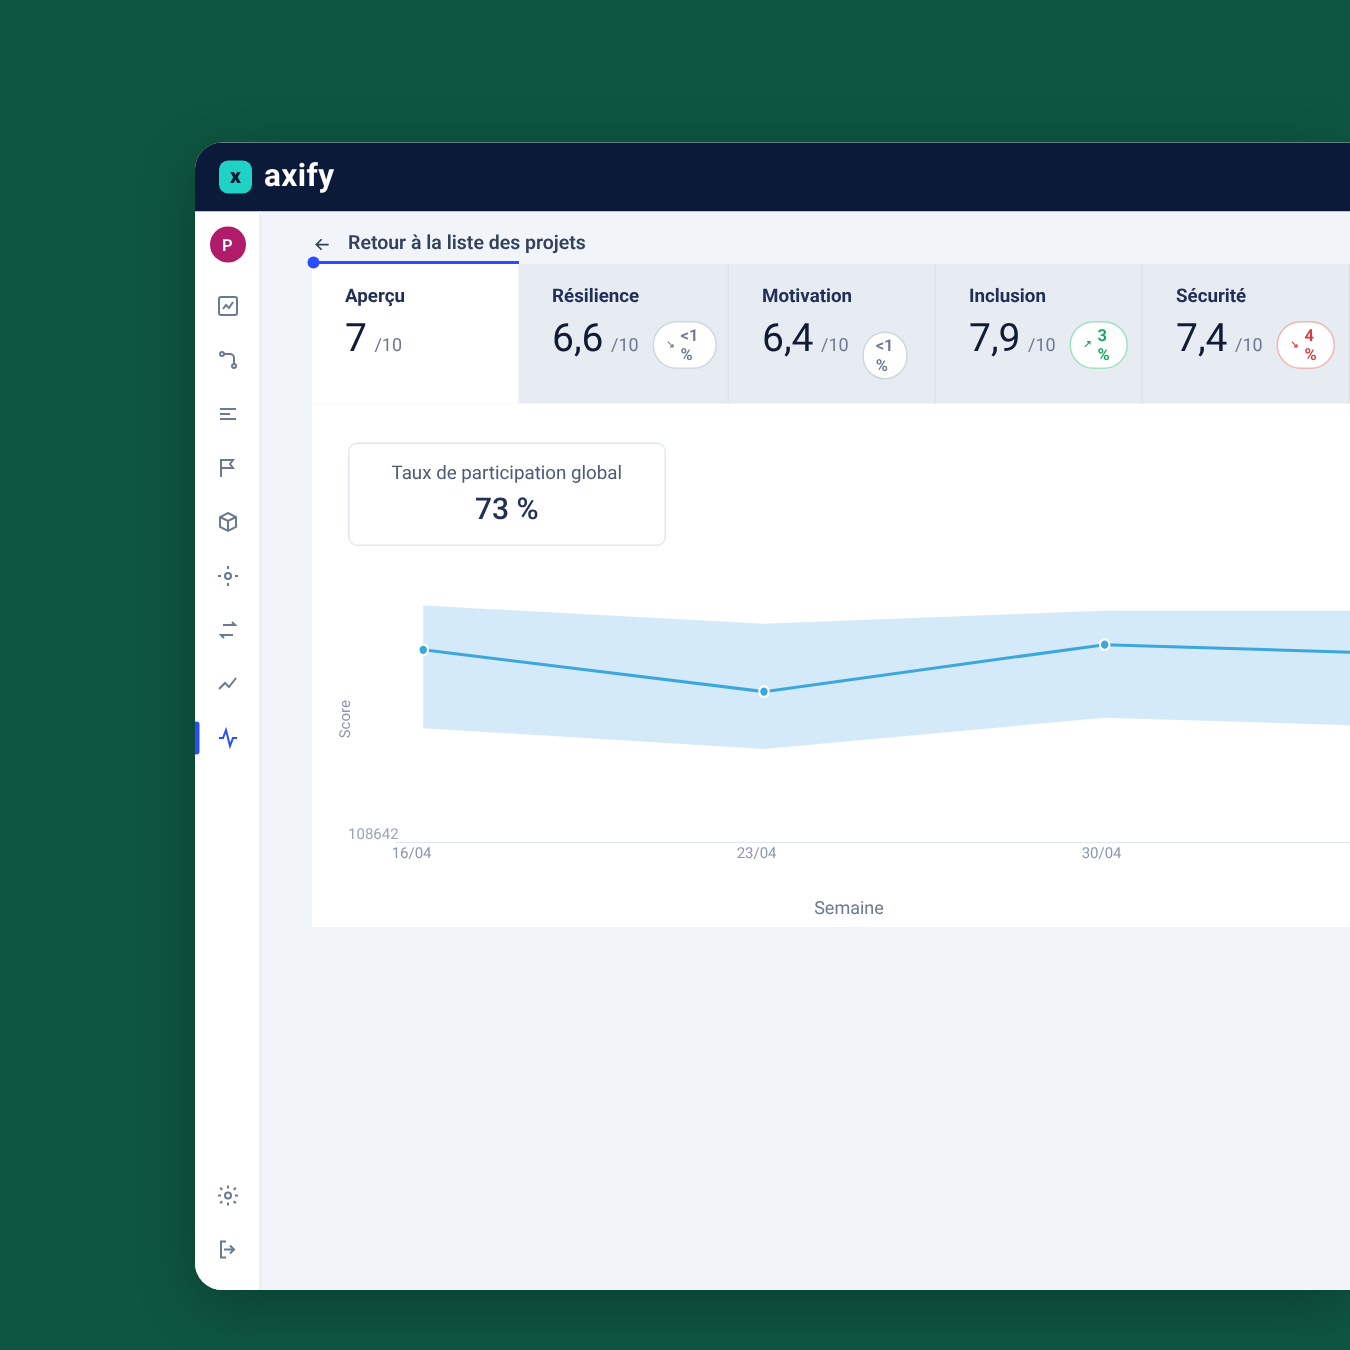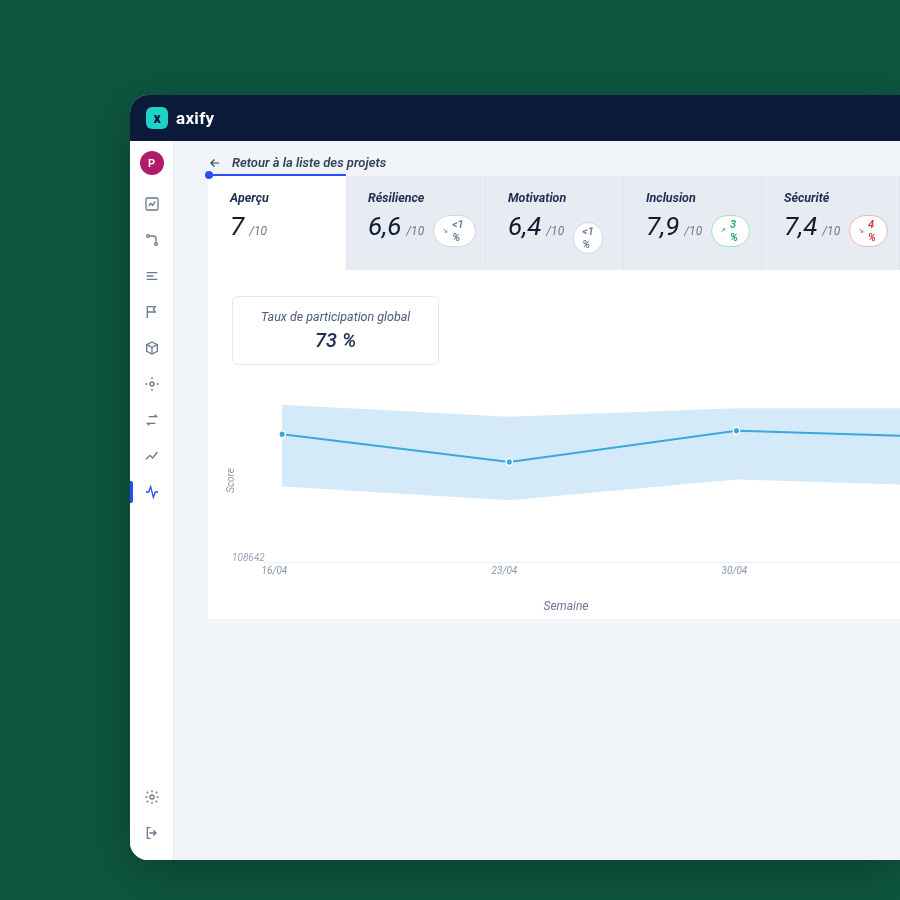--- a/index.html
+++ b/index.html
@@ -31,21 +31,21 @@
     align-items: center;
     padding: 0 16px;
     gap: 8px;
   }
   .logo-icon {
     width: 22px; height: 22px; border-radius: 6px;
     background: #1ed3c6;
     display: flex; align-items: center; justify-content: center;
     color: #0c1a3a; font-weight: 900; font-size: 14px;
   }
-  .logo-text { color: #fff; font-weight: 700; font-size: 17px; letter-spacing: 0.3px; }
+  .logo-text { color: #fff; font-weight: 700; font-size: 21px; letter-spacing: 0.3px; }
   .body-row { flex: 1; display: flex; min-height: 0; }
   .sidebar {
     width: 44px;
     background: #ffffff;
     border-right: 1px solid #e5e9f0;
     display: flex;
     flex-direction: column;
     align-items: center;
     padding-top: 10px;
     gap: 6px;
@@ -71,21 +71,20 @@
   }
   .side-spacer { flex: 1; }
   .side-item svg { width: 16px; height: 16px; }
   .main {
     flex: 1;
     display: flex;
     flex-direction: column;
     min-width: 0;
     background: #f1f4f8;
     padding: 14px 0 0 34px;
-    font-style: italic;
   }
   .back-row {
     display: flex; align-items: center; gap: 10px;
     color: #34415a; font-size: 13px; font-weight: 600;
     margin-bottom: 6px;
     cursor: pointer;
   }
   .back-row svg { width: 14px; height: 14px; }
   .page-title {
     font-size: 26px; font-weight: 700; color: #0e1d3c;

